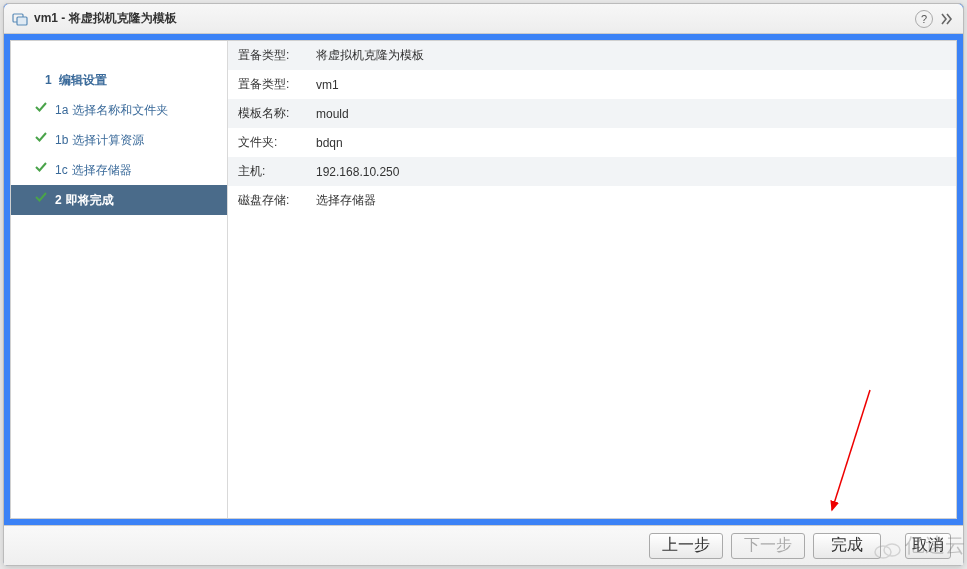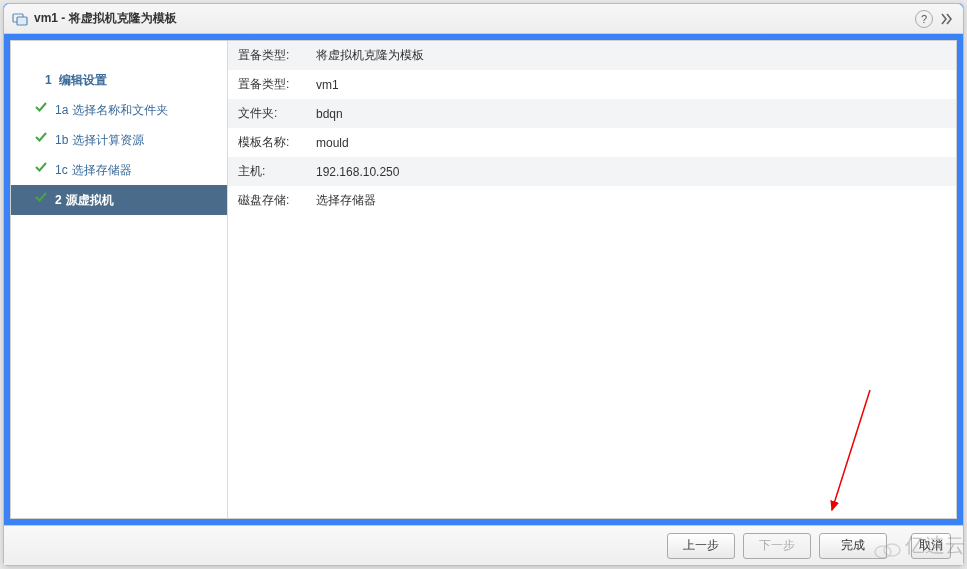--- a/index.html
+++ b/index.html
@@ -138,21 +138,21 @@
       gap: 8px;
     }
     .btn {
       min-width: 68px;
       height: 26px;
       border: 1px solid #aaa;
       border-radius: 3px;
       background: linear-gradient(#ffffff, #e9e9e9);
       color: #333;
       cursor: pointer;
-      font-size: 12px;
+      font-size: 16px;
       padding: 0 12px;
     }
     .btn:disabled, .btn.disabled {
       color: #aaa;
       cursor: default;
       background: linear-gradient(#f8f8f8, #eeeeee);
     }
     .btn.cut {
       min-width: 40px;
       padding: 0 6px;
@@ -232,42 +232,42 @@
         <span style="margin-left:4px;">选择存储器</span>
       </div>
 
       <div class="step-item active">
         <span class="check">
           <svg width="12" height="12" viewBox="0 0 12 12">
               <path d="M1 6 L4.5 9.5 L11 2" fill="none" stroke="#4aa34a" stroke-width="2"></path>
             </svg>
         </span>
         <span class="step-num-label" style="font-weight:bold;">2</span>
-        <span style="margin-left:4px;font-weight:bold;">源虚拟机</span>
+        <span style="margin-left:4px;font-weight:bold;">即将完成</span>
       </div>
     </div>
 
     <div class="content">
       <table class="summary-table">
         <tbody id="summary-body">
             <tr>
               <td class="key">置备类型:</td>
               <td>将虚拟机克隆为模板</td>
             </tr>
             <tr>
               <td class="key">置备类型:</td>
               <td>vm1</td>
             </tr>
             <tr>
+              <td class="key">模板名称:</td>
+              <td>mould</td>
+            </tr>
+            <tr>
               <td class="key">文件夹:</td>
               <td>bdqn</td>
-            </tr>
-            <tr>
-              <td class="key">模板名称:</td>
-              <td>mould</td>
             </tr>
             <tr>
               <td class="key">主机:</td>
               <td>192.168.10.250</td>
             </tr>
             <tr>
               <td class="key">磁盘存储:</td>
               <td>选择存储器</td>
             </tr>
           </tbody>

